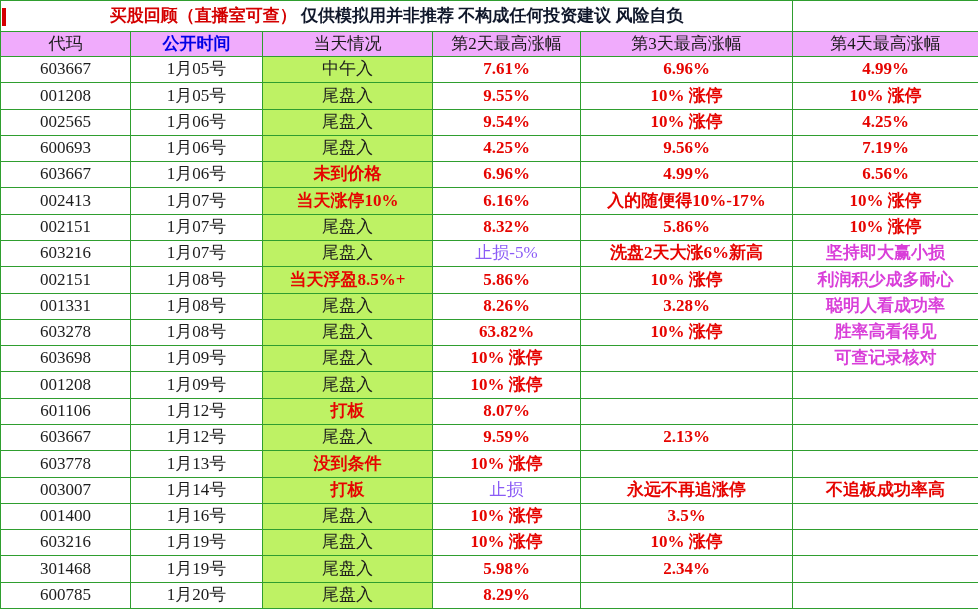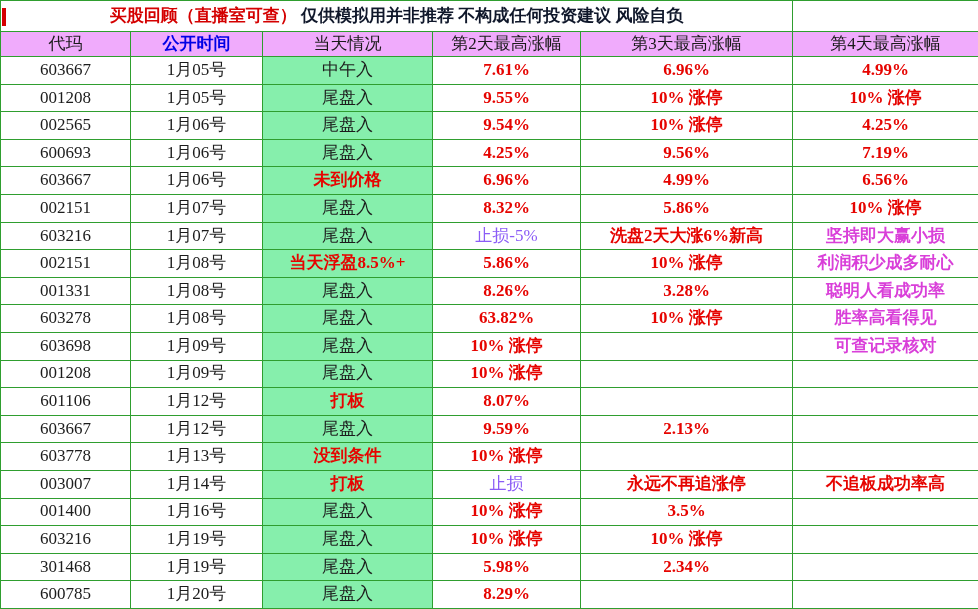--- a/index.html
+++ b/index.html
@@ -35,21 +35,21 @@
   
   tr.hdr-row{height:25px;}
   tr.hdr-row td{background:#f0abfc;color:#1a1a1a;}
   tr.hdr-row td.hdr-blue{color:#0000e6;font-weight:bold;}
   
   tr.data-row{height:17px;font-family:Liberation Serif, serif;}
   .c-black{color:#1c1c1c;}
   .c-red{color:#e60400;font-weight:bold;}
   .c-teal{color:#8b5cf6;}
   .c-magenta{color:#d93fd9;font-weight:bold;margin-left:26px;}
-  .bg-yellow{background:#86efac;}
+  .bg-yellow{background:#bef264;}
 </style>
 </head>
 <body>
 
 <table class="grid">
   <colgroup>
     <col style="width:130px">
       <col style="width:132px">
       <col style="width:170px">
     <col style="width:148px">
@@ -109,20 +109,28 @@
       </tr>
       <tr class="data-row">
         <td class="c-black">603667</td>
         <td class="c-black">1月06号</td>
         <td class="c-red bg-yellow">未到价格</td>
         <td class="c-red">6.96%</td>
         <td class="c-red">4.99%</td>
         <td class="c-red">6.56%</td>
       </tr>
       <tr class="data-row">
+        <td class="c-black">002413</td>
+        <td class="c-black">1月07号</td>
+        <td class="c-red bg-yellow">当天涨停10%</td>
+        <td class="c-red">6.16%</td>
+        <td class="c-red">入的随便得10%-17%</td>
+        <td class="c-red">10% 涨停</td>
+      </tr>
+      <tr class="data-row">
         <td class="c-black">002151</td>
         <td class="c-black">1月07号</td>
         <td class="c-black bg-yellow">尾盘入</td>
         <td class="c-red">8.32%</td>
         <td class="c-red">5.86%</td>
         <td class="c-red">10% 涨停</td>
       </tr>
       <tr class="data-row">
         <td class="c-black">603216</td>
         <td class="c-black">1月07号</td>

